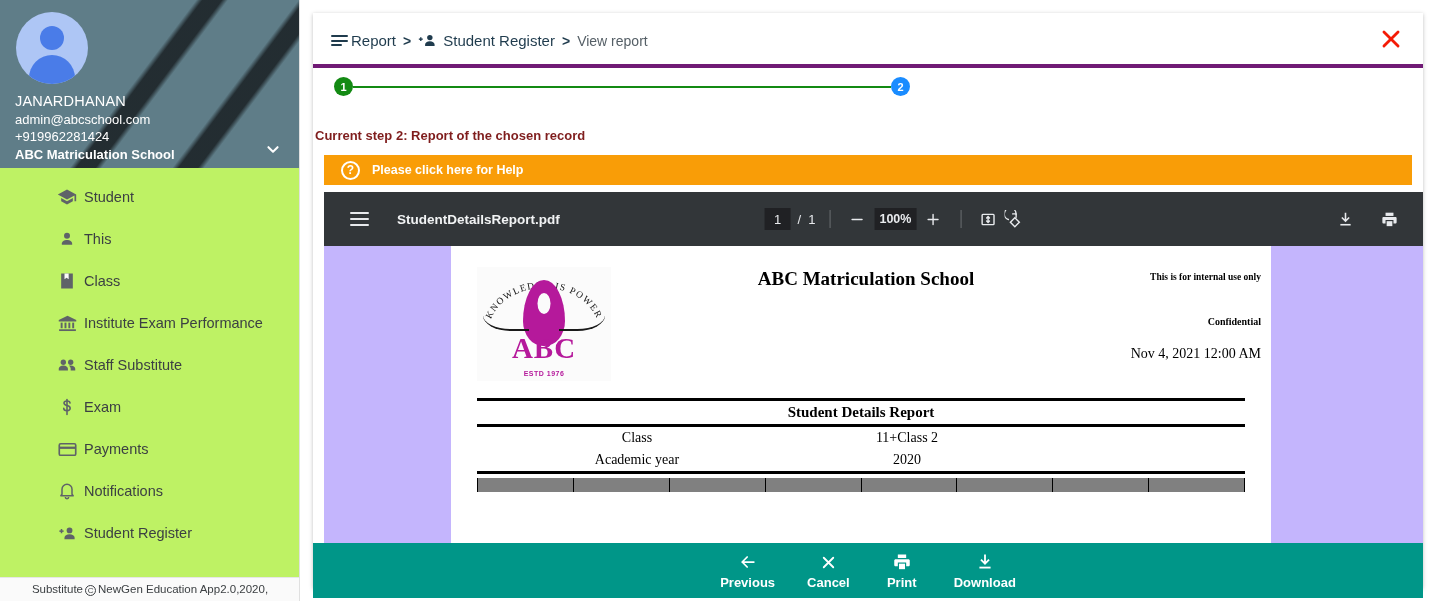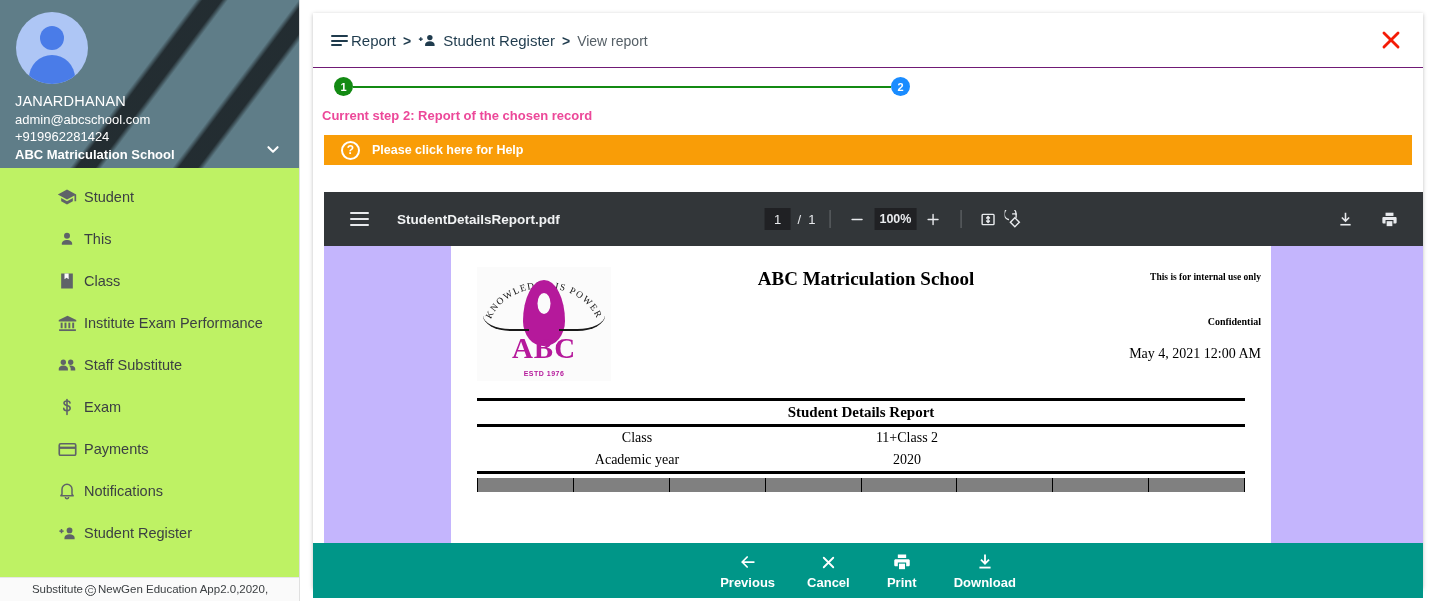--- a/index.html
+++ b/index.html
@@ -85,21 +85,21 @@
   
   #main {
     position: absolute; left: 313px; top: 13px;
     width: 1110px; height: 575px;
     background: #fff;
     box-shadow: 0 1px 4px rgba(0,0,0,0.25);
     overflow: hidden;
   }
 
   #topbar {
-    position: relative; height: 55px; border-bottom: 1px solid #701a75;
+    position: relative; height: 55px; border-bottom: 4px solid #701a75;
   }
   #breadcrumb {
     position: absolute; left: 18px; top: 0; height: 55px;
     display: flex; align-items: center; gap: 7px;
   }
   .crumb { display: flex; align-items: center; gap: 3px; cursor: pointer; }
   .crumb-text { font-size: 15px; color: #1f3b4d; }
   .crumb-text.muted { color: #555f66; font-size: 14px; }
   .crumb-sep { font-size: 14px; color: #1f3b4d; font-weight: bold; }
   .hamburger-sm { width: 17px; height: 13px; position: relative; }
@@ -125,21 +125,21 @@
     cursor: pointer;
   }
   #step1 { left: 21px; background: #138a13; }
   #step2 { left: 578px; background: #1a8cff; }
   #step-line {
     position: absolute; left: 40px; top: 18px; width: 538px; height: 2px;
     background: #138a13;
   }
 
   #current-step {
-    padding: 3px 0 0 9px; font-size: 13px; font-weight: bold; color: #ec4899;
+    padding: 3px 0 0 2px; font-size: 13px; font-weight: bold; color: #7f1d1d; margin-top: 20px;
   }
 
   #help-banner {
     margin: 12px 11px 0 11px; height: 30px; background: #f99d07;
     display: flex; align-items: center; gap: 12px; padding-left: 17px;
     cursor: pointer;
   }
   #help-icon {
     width: 19px; height: 19px; border-radius: 50%; border: 2px solid #fff;
     color: #fff; font-size: 12px; font-weight: bold;
@@ -558,21 +558,21 @@
             <div class="wing-r"></div>
             <div class="abc">ABC</div>
             <div class="estd">ESTD 1976</div>
           </div>
 
           <div id="doc-title">ABC Matriculation School</div>
 
           <div id="doc-meta">
             <div id="meta-internal">This is for internal use only</div>
             <div id="meta-confidential">Confidential</div>
-            <div id="meta-date">May 4, 2021 12:00 AM</div>
+            <div id="meta-date">Nov 4, 2021 12:00 AM</div>
           </div>
         </div>
 
         <div id="report-block">
           <div class="rule-thick"></div>
           <div id="report-title">Student Details Report</div>
           <div class="rule-thick"></div>
 
           <div class="meta-row">
             <span class="lbl">Class</span>

